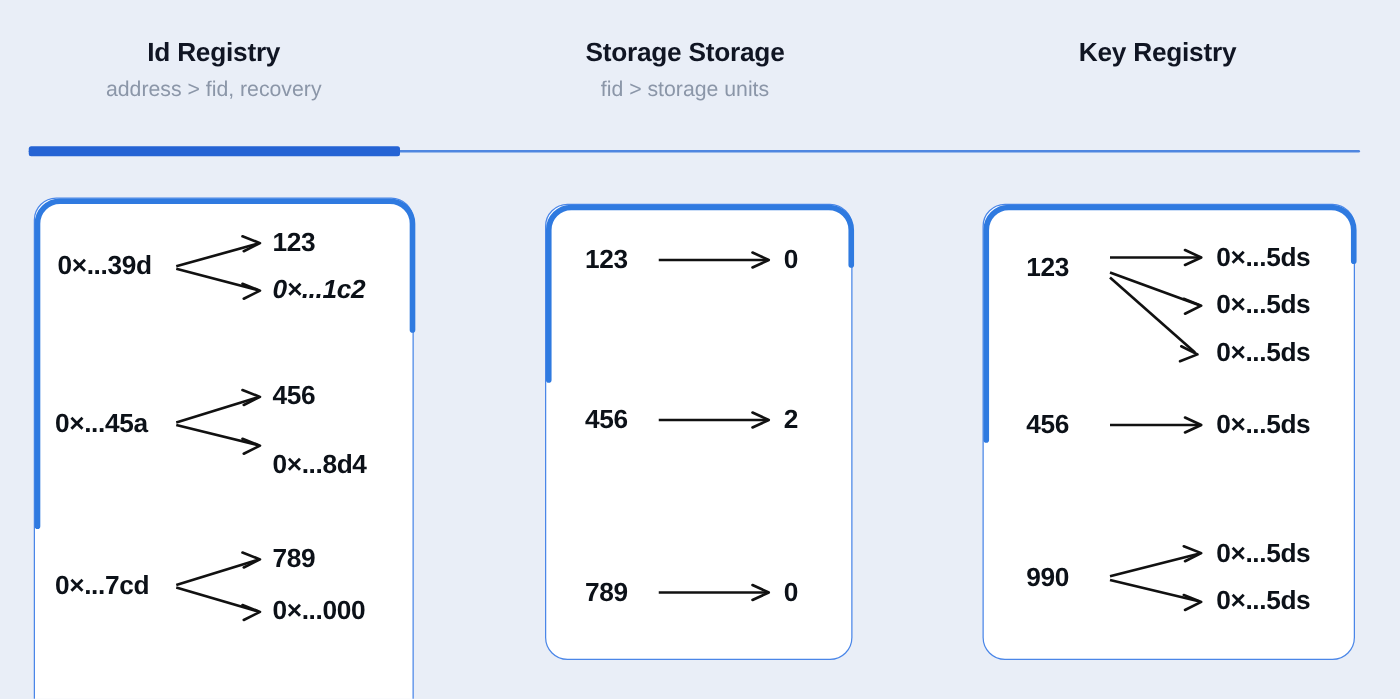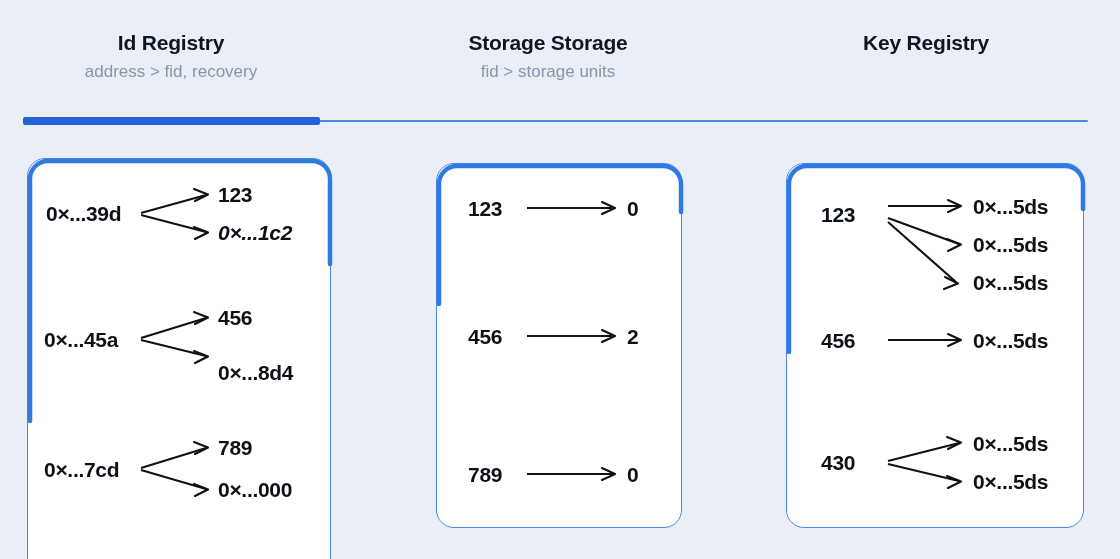--- a/index.html
+++ b/index.html
@@ -257,21 +257,21 @@
       <path class="arrow-head" d="M 158 113 L 171 119.5 L 157 125"></path>
     </svg>
 
     <div class="node src" style="left:34px; top:176px;">456</div>
     <div class="node dst" style="left:186px; top:176px;">0×...5ds</div>
     <svg class="arrows" width="298" height="365" viewBox="0 0 298 365">
       <path class="arrow-path" d="M 101 176 L 172 176"></path>
       <path class="arrow-head" d="M 161 170 L 174 176 L 161 182"></path>
     </svg>
 
-    <div class="node src" style="left:34px; top:298px;">430</div>
+    <div class="node src" style="left:34px; top:298px;">990</div>
     <div class="node dst" style="left:186px; top:279px;">0×...5ds</div>
     <div class="node dst" style="left:186px; top:317px;">0×...5ds</div>
     <svg class="arrows" width="298" height="365" viewBox="0 0 298 365">
       <path class="arrow-path" d="M 101 297 L 172 279"></path>
       <path class="arrow-head" d="M 160 273 L 174 278.5 L 161 285"></path>
       <path class="arrow-path" d="M 101 300 L 172 317"></path>
       <path class="arrow-head" d="M 160 312 L 174 317.5 L 161 324"></path>
     </svg>
 
   </div>

